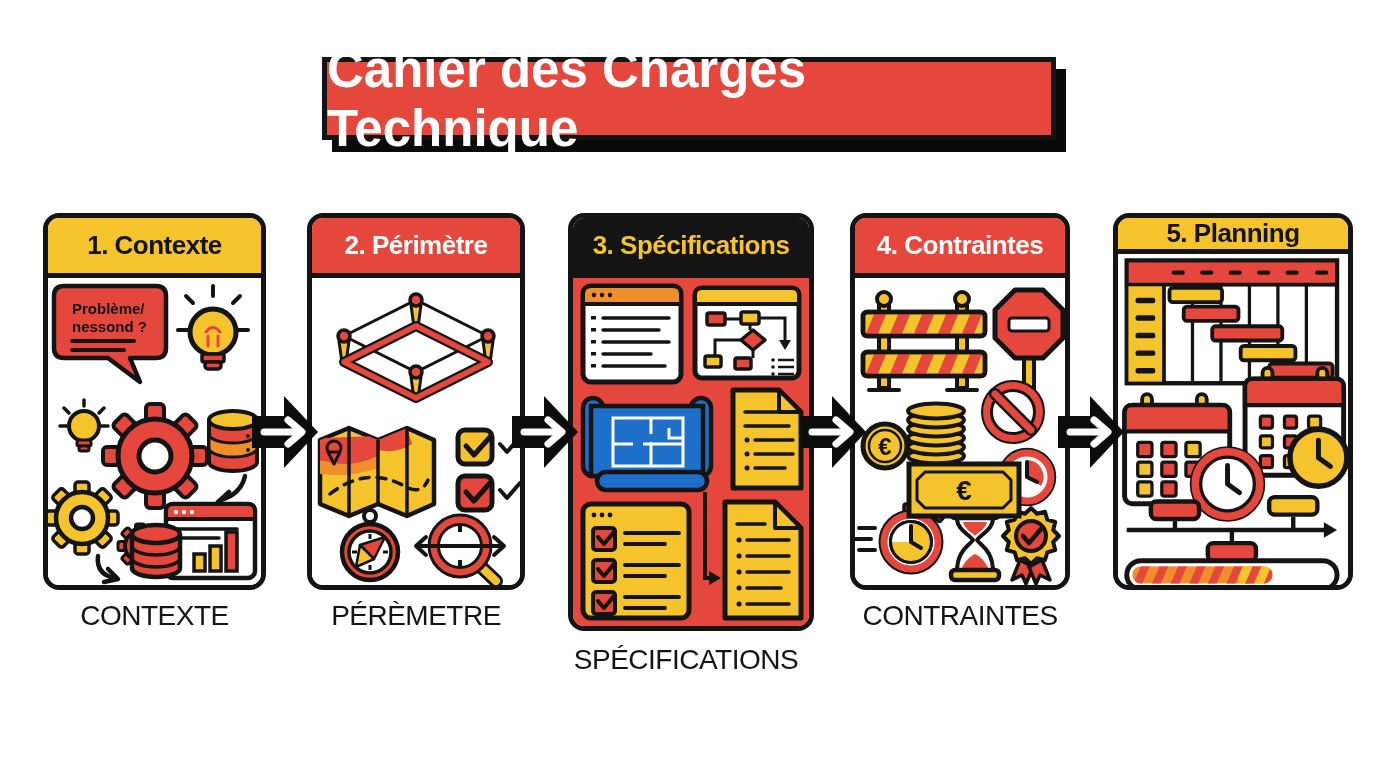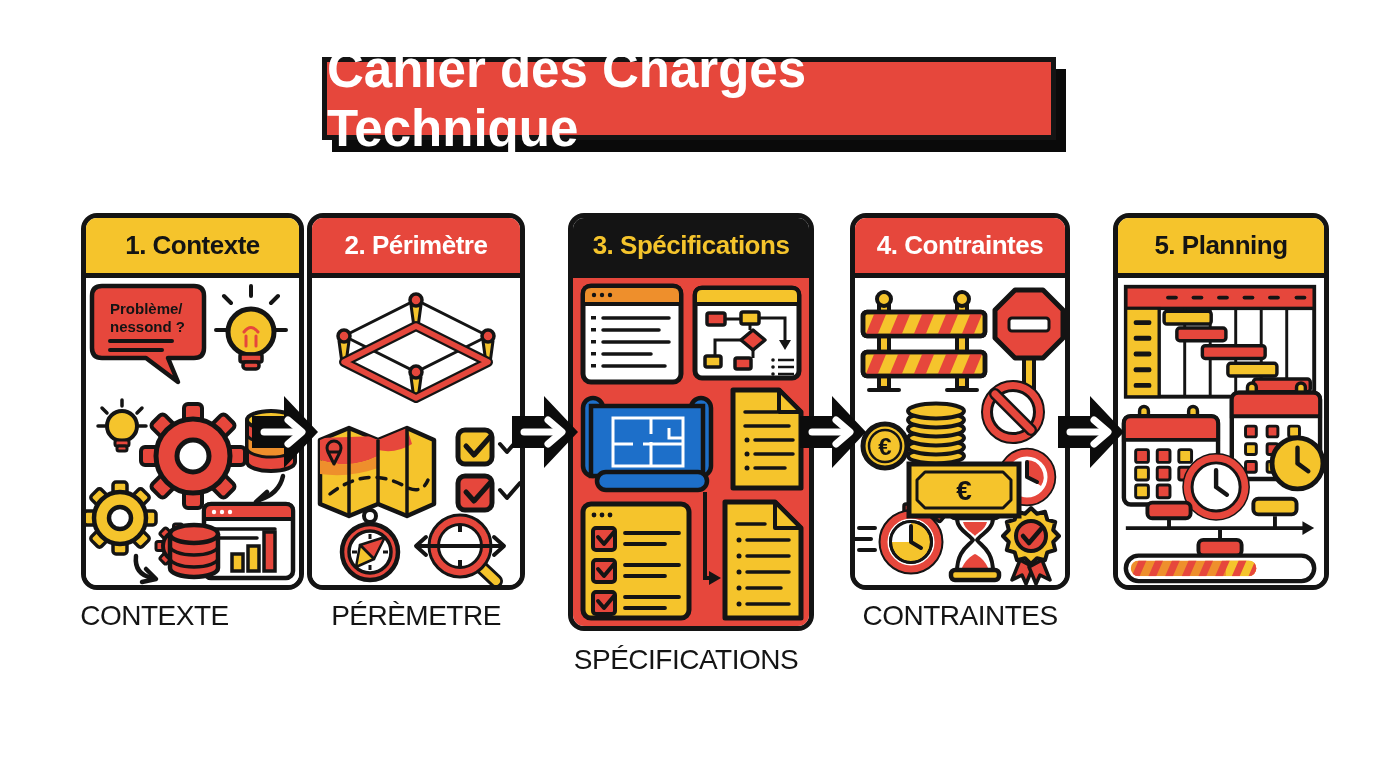--- a/index.html
+++ b/index.html
@@ -33,21 +33,21 @@
 </style>
 </head>
 <body>
 
 <div class="stage">
 
   <div class="title-banner">
     <span>Cahier des Charges Technique</span>
   </div>
 
-  <div class="card" style="left:43px;width:223px;height:377px;margin-left:38px;">
+  <div class="card" style="left:43px;width:223px;height:377px;">
     <div class="card-header" style="background: rgb(245, 196, 44); color: rgb(20, 20, 20);">
       <span>1. Contexte</span>
     </div>
     <div class="card-body" style="background: rgb(255, 255, 255);">
       <svg viewBox="0 0 213 307">
         <g>
           <path d="M16,8 h92 q10,0 10,10 v52 q0,10 -10,10 h-26 l10,24 -32,-24 h-44 q-10,0 -10,-10 v-52 q0,-10 10,-10 z" fill="#E6473C" stroke="#141414" stroke-width="4.5" stroke-linejoin="round"></path>
           <text x="24" y="36" font-size="15">Problème/</text>
           <text x="24" y="54" font-size="15">nessond ?</text>
           <path d="M24,63 h62 M24,72 h52" stroke="#141414" stroke-width="4" stroke-linecap="round"></path>
@@ -421,21 +421,21 @@
         </g>
         <g>
           <rect x="54" y="186" width="110" height="52" fill="#F5C42C" stroke="#141414" stroke-width="5"></rect>
           <path d="M70,194 h78 l8,8 v20 l-8,8 h-78 l-8,-8 v-20 z" fill="none" stroke="#141414" stroke-width="3" stroke-linejoin="round"></path>
           <text x="109" y="222" font-size="28" text-anchor="middle">€</text>
         </g>
       </svg>
     </div>
   </div>
 
-  <div class="card" style="left:1113px;width:216px;height:377px;">
+  <div class="card" style="left:1113px;width:240px;height:377px;">
     <div class="card-header" style="background: rgb(245, 196, 44); color: rgb(20, 20, 20);">
       <span>5. Planning</span>
     </div>
     <div class="card-body" style="background: rgb(255, 255, 255);">
       <svg viewBox="0 0 210 307">
         <g>
           <rect x="8" y="6" width="192" height="112" fill="#ffffff" stroke="#141414" stroke-width="4"></rect>
           <rect x="8" y="6" width="192" height="22" fill="#E6473C" stroke="#141414" stroke-width="3.5"></rect>
           <rect x="8" y="28" width="34" height="90" fill="#F5C42C" stroke="#141414" stroke-width="3"></rect>
           <g fill="#141414">

